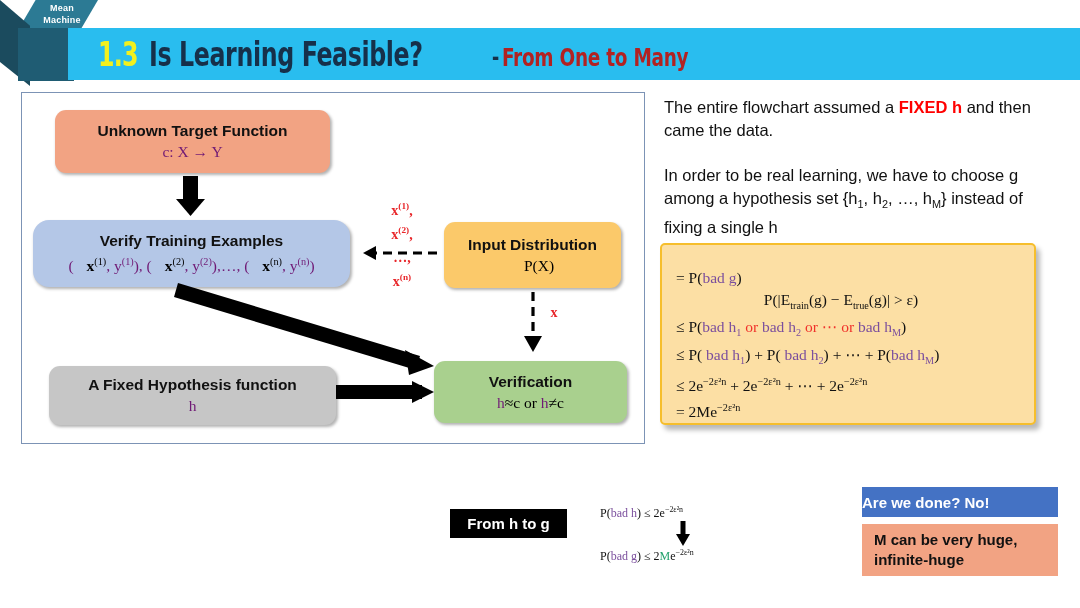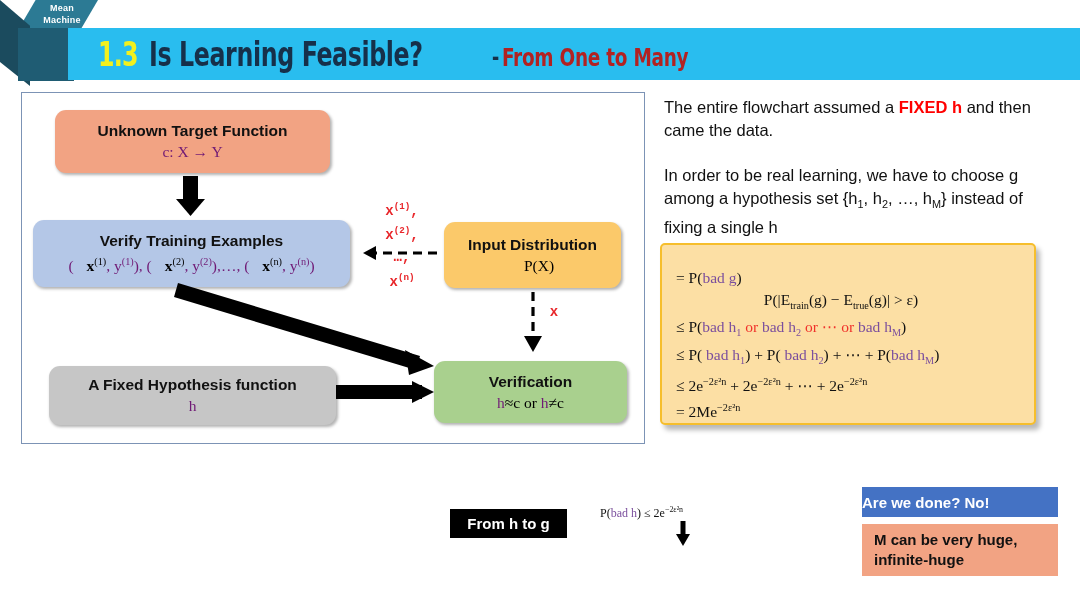--- a/index.html
+++ b/index.html
@@ -73,34 +73,34 @@
   }
   .fbox .line1{font-size:15.5px;font-weight:700;color:#111;line-height:20px;}
   .fbox .line2{
     font-family:"Liberation Serif","DejaVu Serif",serif;
     font-size:15.5px;line-height:20px;margin-top:1px;
   }
   sup{font-size:.66em;vertical-align:super;}
   sub{font-size:.66em;vertical-align:sub;}
 
   #box-target{left:55px;top:110px;width:275px;height:63px;background:#F2A383;}
-  #box-verify{left:33px;top:220px;width:317px;height:67px;background:#B4C7E7;}
+  #box-verify{left:33px;top:220px;width:317px;height:67px;background:#B4C7E7;border-radius:16px;}
   #box-hypo  {left:49px;top:366px;width:287px;height:59px;background:#C6C6C6;}
   #box-input {left:444px;top:222px;width:177px;height:66px;background:#FBC96A;}
   #box-verif {left:434px;top:361px;width:193px;height:62px;background:#A9D08E;}
 
   .blue{color:#701a75;}
   .red {color:#000000;margin-left:13px;}
   .purple{color:#7B4F9D;}
 
   
   #flow-svg{position:absolute;left:0;top:0;width:1080px;height:608px;pointer-events:none;}
 
   .xlab{
-    position:absolute;font-family:Liberation Mono, monospace;
+    position:absolute;font-family:Liberation Serif, serif;
     font-size:14px;font-weight:700;color:#E8262A;line-height:19px;text-align:center;
   }
 
   
   #right-text{
     position:absolute;left:664px;top:96px;width:400px;
     font-size:16.5px;color:#111;line-height:23px;
   }
   #right-text .para2{margin-top:22px;}
   .fixed-red{color:#FF0000;font-weight:600;}
@@ -274,20 +274,23 @@
     </div>
   </div>
 </div>
 
 <div id="from-h-to-g">From h to g</div>
 
 <div id="bottom-formula">
   <div>
     <span>P(</span><span class="purple">bad h</span><span>) ≤ 2e</span><sup>−2ε²n</sup>
   </div>
+  <div>
+    <span>P(</span><span class="purple">bad g</span><span>) ≤ 2</span><span class="green-m">M</span><span>e</span><sup>−2ε²n</sup>
+  </div>
 </div>
 
 <svg id="dn-arrow" viewBox="0 0 14 26">
   <rect x="4.5" y="0" width="5" height="15" fill="#000"></rect>
   <polygon points="0,13 14,13 7,25" fill="#000"></polygon>
 </svg>
 
 <div id="box-done">Are we done? No!</div>
 <div id="box-huge">
   <div>

